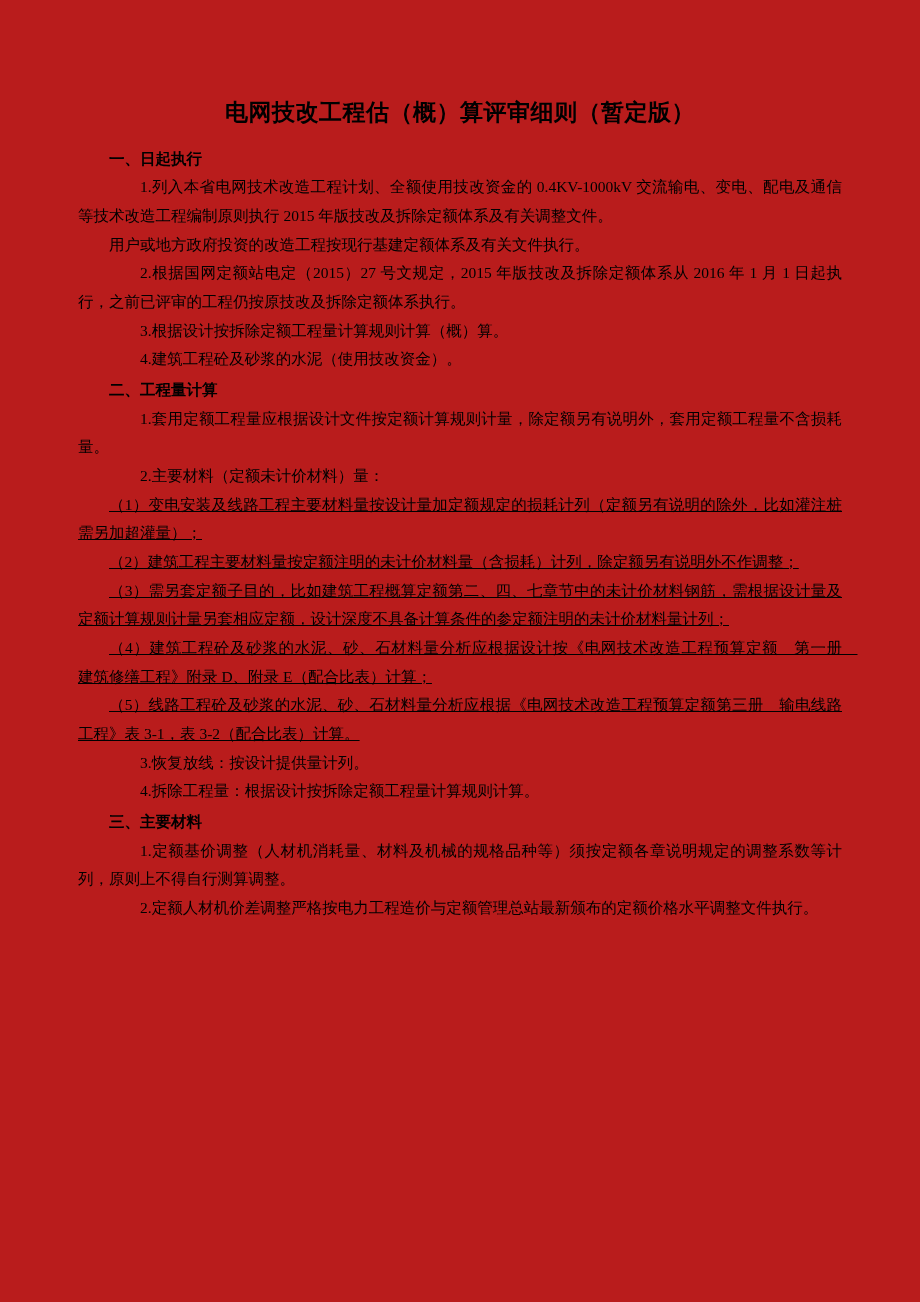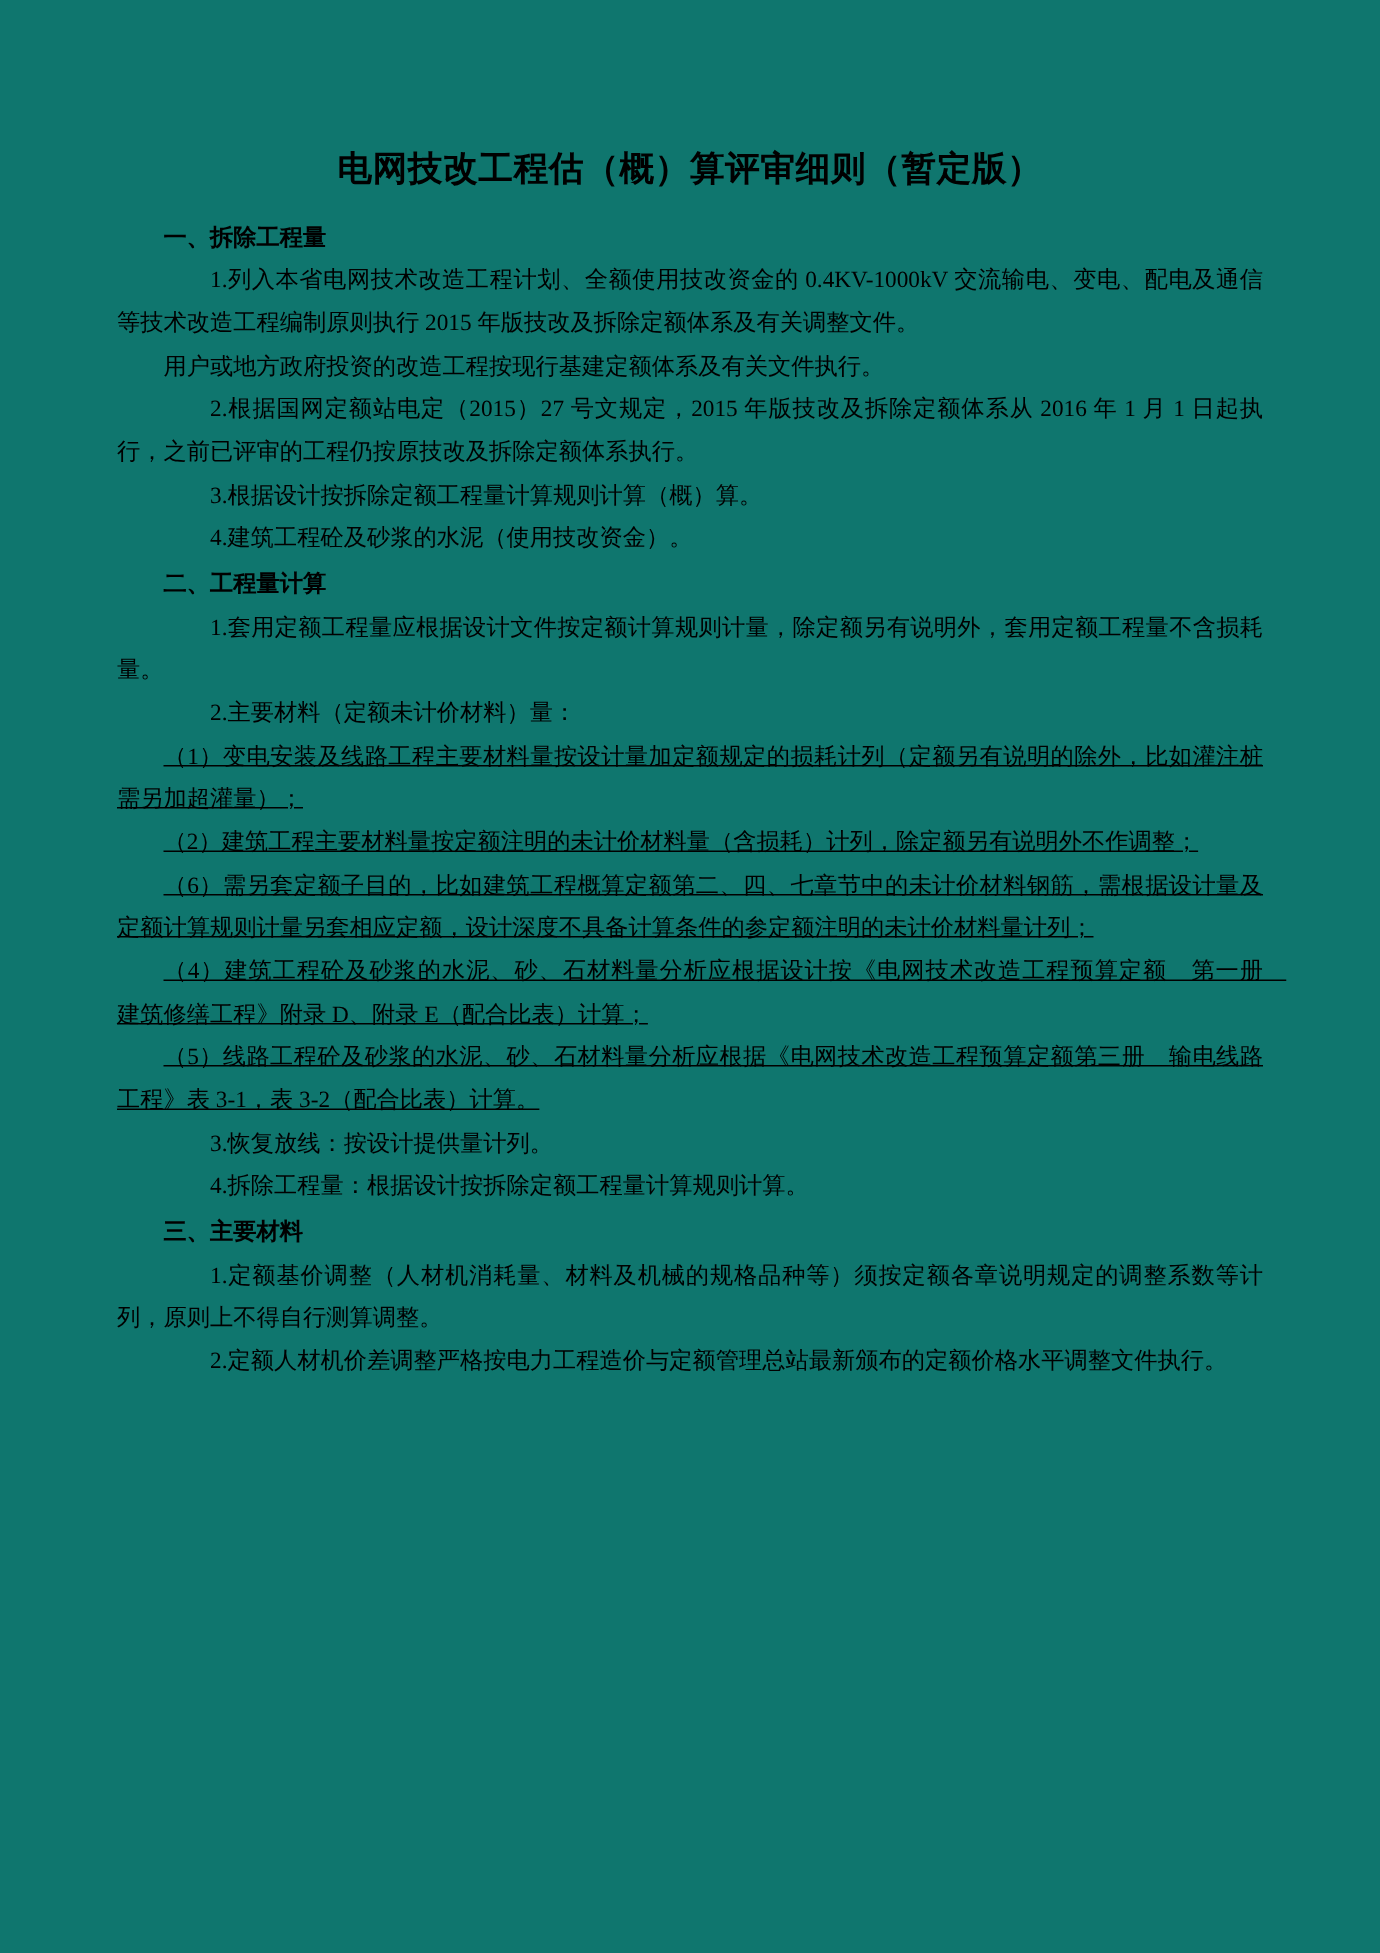--- a/index.html
+++ b/index.html
@@ -12,21 +12,21 @@
     height: 1302px;
     font-family: "Liberation Serif", "DejaVu Serif", serif;
     color: #000000;
   }
   .page {
     position: relative;
     width: 920px;
     height: 1302px;
     box-sizing: border-box;
     padding: 96px 78px 40px 78px;
-    background: #0f766e;
+    background: #b91c1c;
     overflow: hidden;
   }
   .doc-title {
     text-align: center;
     font-size: 23px;
     font-weight: bold;
     letter-spacing: 0.5px;
     margin: 0 0 14px 0;
     line-height: 1.5;
     font-family: "Liberation Serif", "DejaVu Serif", serif;
@@ -73,35 +73,35 @@
   }
 </style>
 </head>
 <body>
 
 <div class="page">
 
   <h1 class="doc-title">电网技改工程估（概）算评审细则（暂定版）</h1>
 
   <div>
-    <div class="section-heading">一、拆除工程量</div>
+    <div class="section-heading">一、日起执行</div>
     <p class="num-item"><span class="num">1.</span><span>列入本省电网技术改造工程计划、全额使用技改资金的 0.4KV-1000kV 交流输电、变电、配电及通信等技术改造工程编制原则执行 2015 年版技改及拆除定额体系及有关调整文件。</span></p>
     <p class="para indent2">用户或地方政府投资的改造工程按现行基建定额体系及有关文件执行。</p>
     <p class="num-item"><span class="num">2.</span><span>根据国网定额站电定（2015）27 号文规定，2015 年版技改及拆除定额体系从 2016 年 1 月 1 日起执行，之前已评审的工程仍按原技改及拆除定额体系执行。</span></p>
     <p class="num-item"><span class="num">3.</span><span>根据设计按拆除定额工程量计算规则计算（概）算。</span></p>
     <p class="num-item"><span class="num">4.</span><span>建筑工程砼及砂浆的水泥（使用技改资金）。</span></p>
   </div>
 
   <div>
     <div class="section-heading">二、工程量计算</div>
     <p class="num-item"><span class="num">1.</span><span>套用定额工程量应根据设计文件按定额计算规则计量，除定额另有说明外，套用定额工程量不含损耗量。</span></p>
     <p class="num-item"><span class="num">2.</span><span>主要材料（定额未计价材料）量：</span></p>
     <p class="sub-item">（1）变电安装及线路工程主要材料量按设计量加定额规定的损耗计列（定额另有说明的除外，比如灌注桩需另加超灌量）；</p>
     <p class="sub-item">（2）建筑工程主要材料量按定额注明的未计价材料量（含损耗）计列，除定额另有说明外不作调整；</p>
-    <p class="sub-item">（6）需另套定额子目的，比如建筑工程概算定额第二、四、七章节中的未计价材料钢筋，需根据设计量及定额计算规则计量另套相应定额，设计深度不具备计算条件的参定额注明的未计价材料量计列；</p>
+    <p class="sub-item">（3）需另套定额子目的，比如建筑工程概算定额第二、四、七章节中的未计价材料钢筋，需根据设计量及定额计算规则计量另套相应定额，设计深度不具备计算条件的参定额注明的未计价材料量计列；</p>
     <p class="sub-item">（4）建筑工程砼及砂浆的水泥、砂、石材料量分析应根据设计按《电网技术改造工程预算定额　第一册　建筑修缮工程》附录 D、附录 E（配合比表）计算；</p>
     <p class="sub-item">（5）线路工程砼及砂浆的水泥、砂、石材料量分析应根据《电网技术改造工程预算定额第三册　输电线路工程》表 3-1，表 3-2（配合比表）计算。</p>
     <p class="num-item"><span class="num">3.</span><span>恢复放线：按设计提供量计列。</span></p>
     <p class="num-item"><span class="num">4.</span><span>拆除工程量：根据设计按拆除定额工程量计算规则计算。</span></p>
   </div>
 
   <div>
     <div class="section-heading">三、主要材料</div>
     <p class="num-item"><span class="num">1.</span><span>定额基价调整（人材机消耗量、材料及机械的规格品种等）须按定额各章说明规定的调整系数等计列，原则上不得自行测算调整。</span></p>
     <p class="num-item"><span class="num">2.</span><span>定额人材机价差调整严格按电力工程造价与定额管理总站最新颁布的定额价格水平调整文件执行。</span></p>

